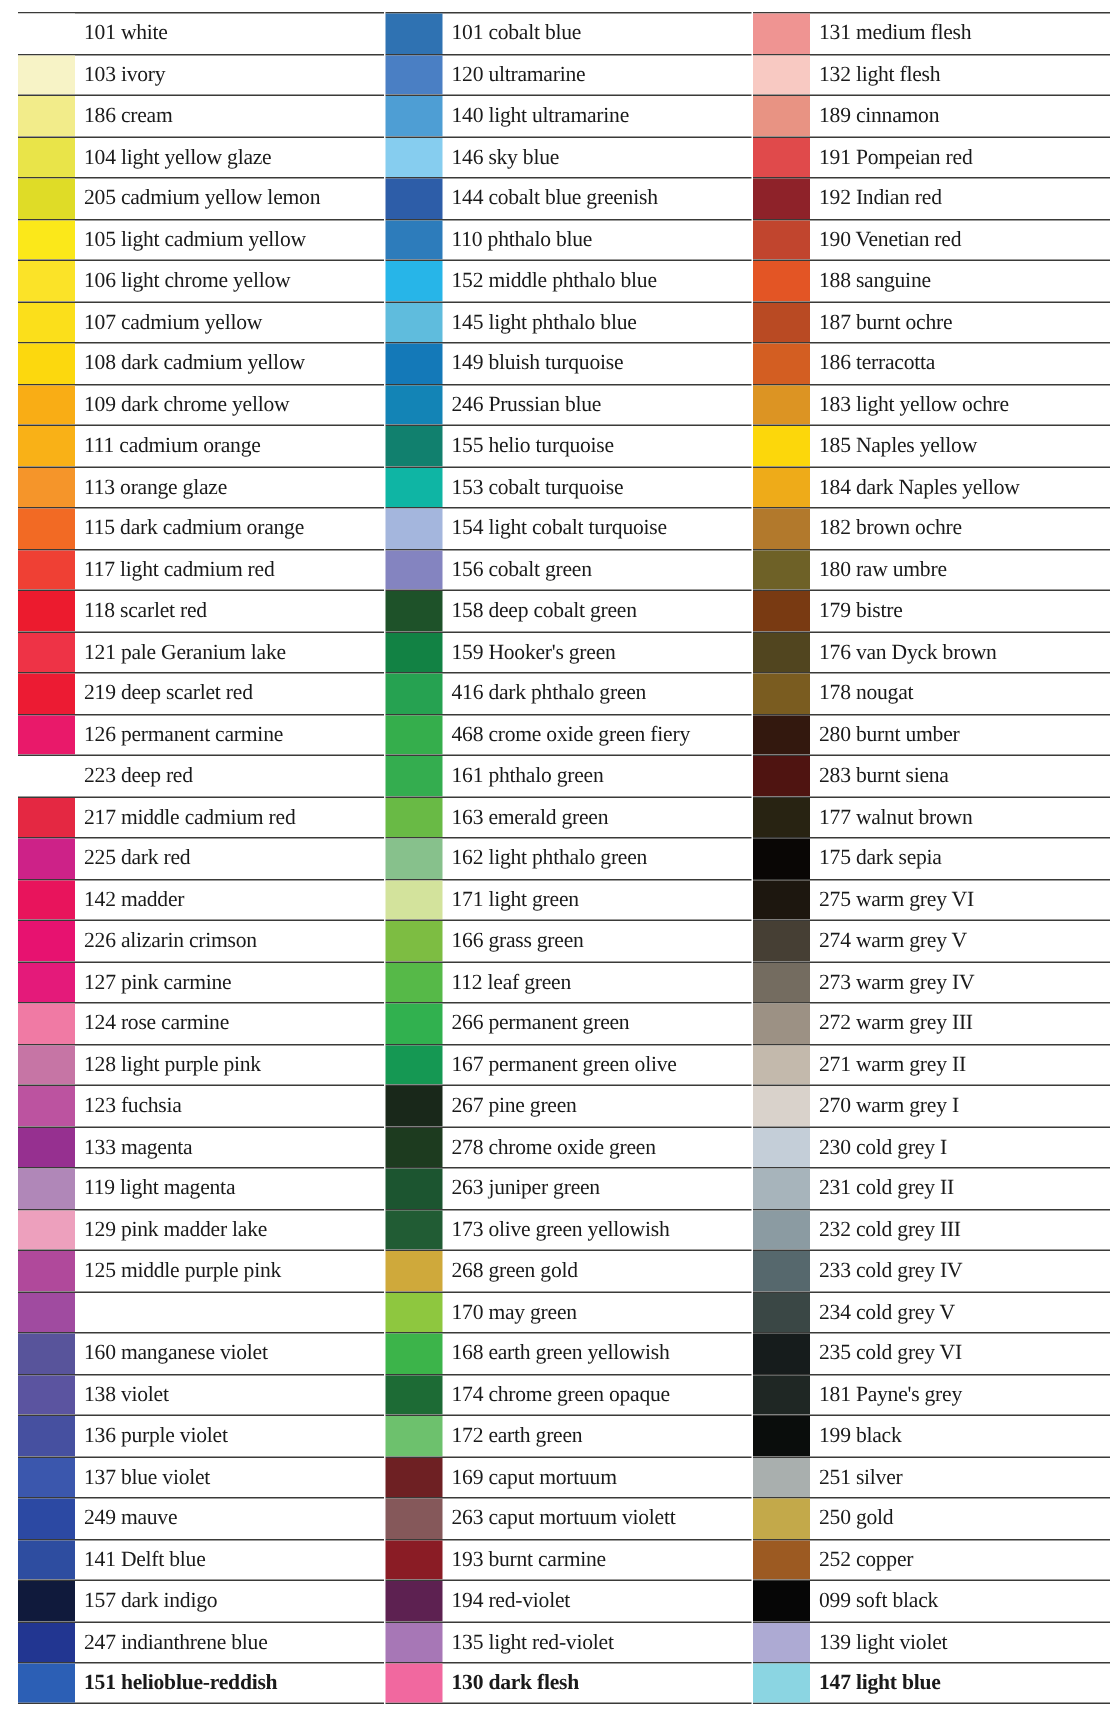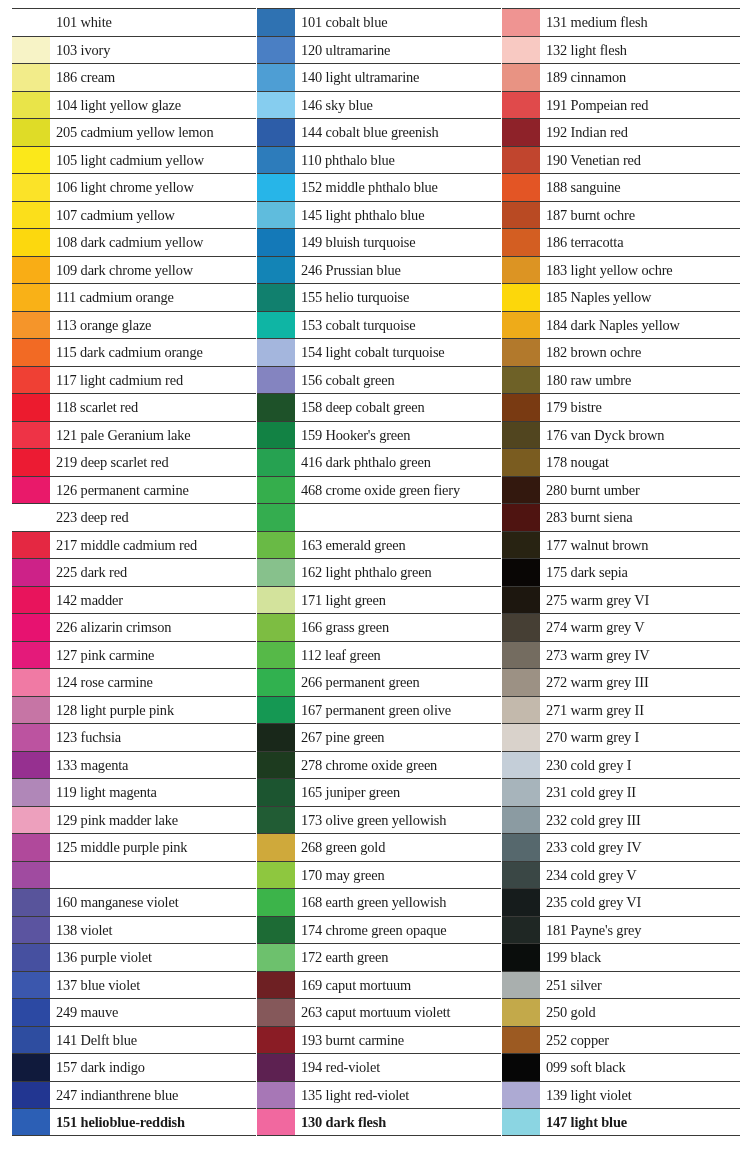--- a/index.html
+++ b/index.html
@@ -303,20 +303,21 @@
       <div class="color-row">
         <div class="swatch" style="background-color: rgb(38, 162, 81);"></div>
         <div class="swatch-label">416 dark phthalo green</div>
       </div>
       <div class="color-row">
         <div class="swatch" style="background-color: rgb(53, 174, 76);"></div>
         <div class="swatch-label">468 crome oxide green fiery</div>
       </div>
       <div class="color-row">
         <div class="swatch" style="background-color: rgb(52, 173, 79);"></div>
+        <div class="swatch-label">161 phthalo green</div>
       </div>
       <div class="color-row">
         <div class="swatch" style="background-color: rgb(105, 186, 69);"></div>
         <div class="swatch-label">163 emerald green</div>
       </div>
       <div class="color-row">
         <div class="swatch" style="background-color: rgb(135, 193, 140);"></div>
         <div class="swatch-label">162 light phthalo green</div>
       </div>
       <div class="color-row">
@@ -342,21 +343,21 @@
       <div class="color-row">
         <div class="swatch" style="background-color: rgb(25, 40, 26);"></div>
         <div class="swatch-label">267 pine green</div>
       </div>
       <div class="color-row">
         <div class="swatch" style="background-color: rgb(29, 59, 31);"></div>
         <div class="swatch-label">278 chrome oxide green</div>
       </div>
       <div class="color-row">
         <div class="swatch" style="background-color: rgb(28, 85, 48);"></div>
-        <div class="swatch-label">165 juniper green</div>
+        <div class="swatch-label">263 juniper green</div>
       </div>
       <div class="color-row">
         <div class="swatch" style="background-color: rgb(33, 92, 52);"></div>
         <div class="swatch-label">173 olive green yellowish</div>
       </div>
       <div class="color-row">
         <div class="swatch" style="background-color: rgb(207, 169, 59);"></div>
         <div class="swatch-label">268 green gold</div>
       </div>
       <div class="color-row">

